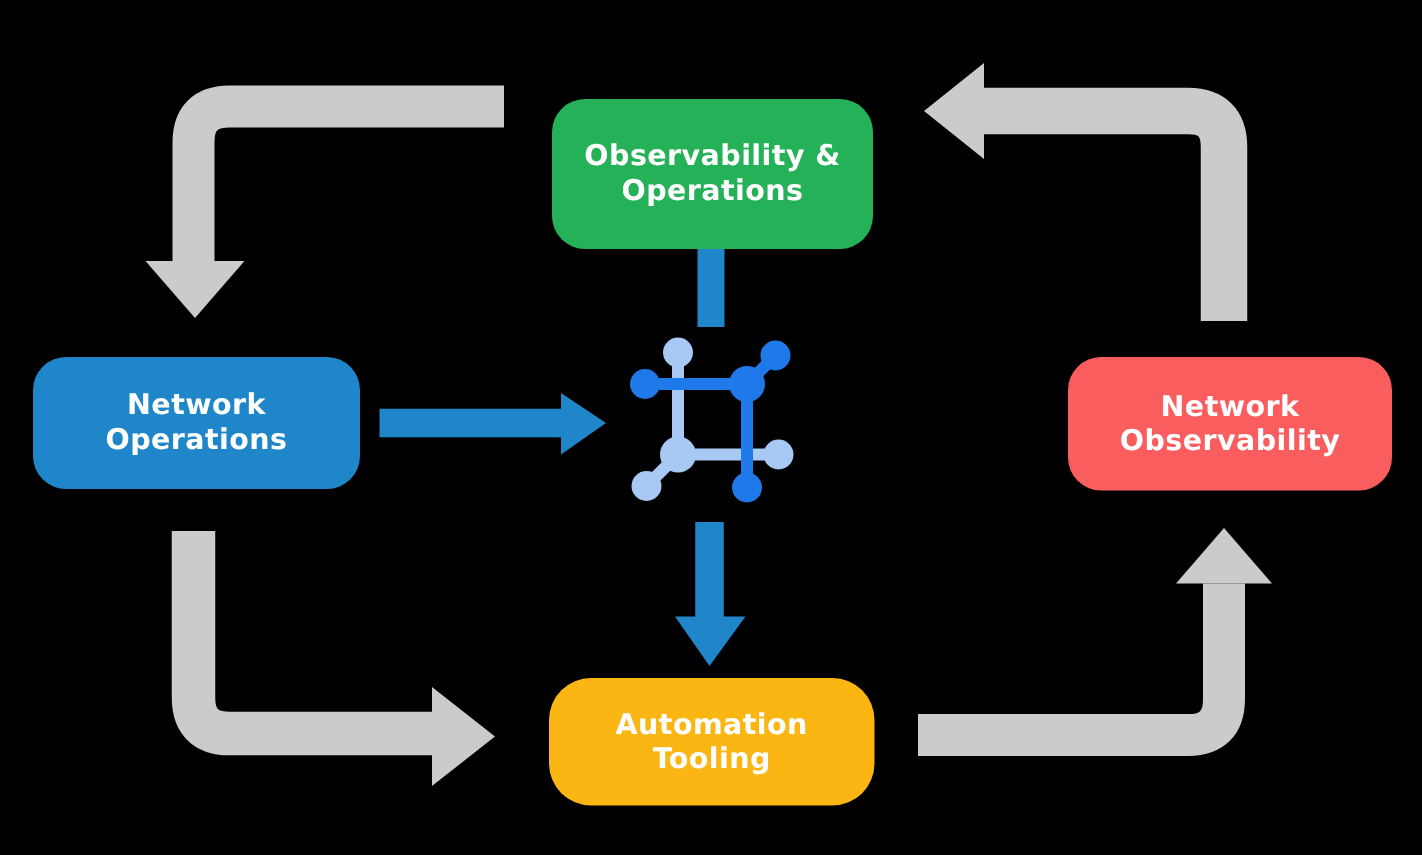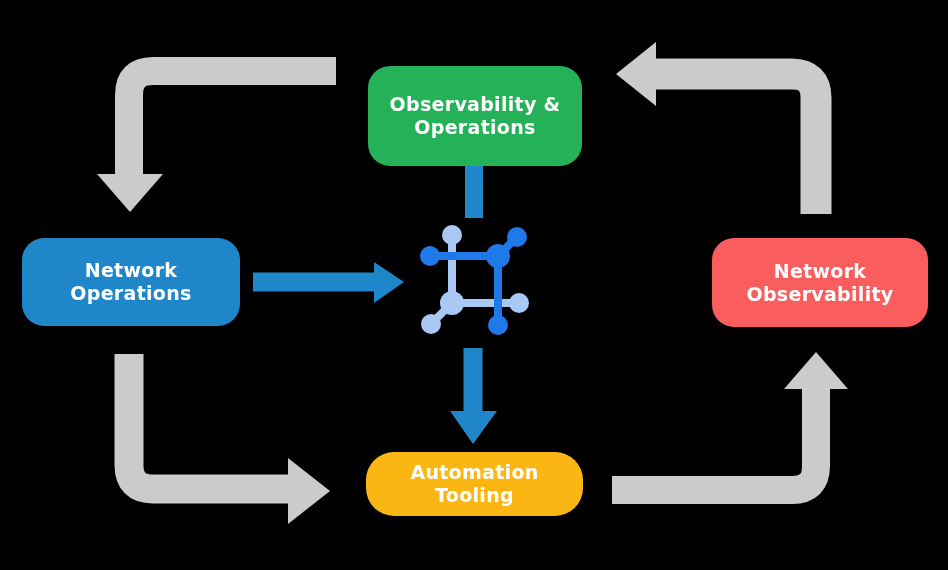--- a/index.html
+++ b/index.html
@@ -23,21 +23,21 @@
     color: #ffffff;
     font-size: 19px;
     font-weight: 600;
     line-height: 23px;
     letter-spacing: 0.3px;
     text-align: center;
   }
   #node-observability   { left: 368px; top: 26px;  width: 214px; height: 100px; margin-top: 40px; }
   #node-operations      { left: 22px;  top: 238px; width: 218px; height: 88px; }
   #node-infrastructure  { left: 712px; top: 238px; width: 216px; height: 89px; }
-  #node-automation      { left: 366px; top: 452px; width: 217px; height: 64px; border-radius: 28px; }
+  #node-automation      { left: 366px; top: 452px; width: 217px; height: 85px; border-radius: 28px; }
   #center-icon          { position: absolute; left: 418px; top: 224px; }
 </style>
 </head>
 <body>
 
 <div id="canvas" style="background: rgb(0, 0, 0);">
 
   <svg class="layer" width="948" height="570" viewBox="0 0 948 570">
 
     <g>

